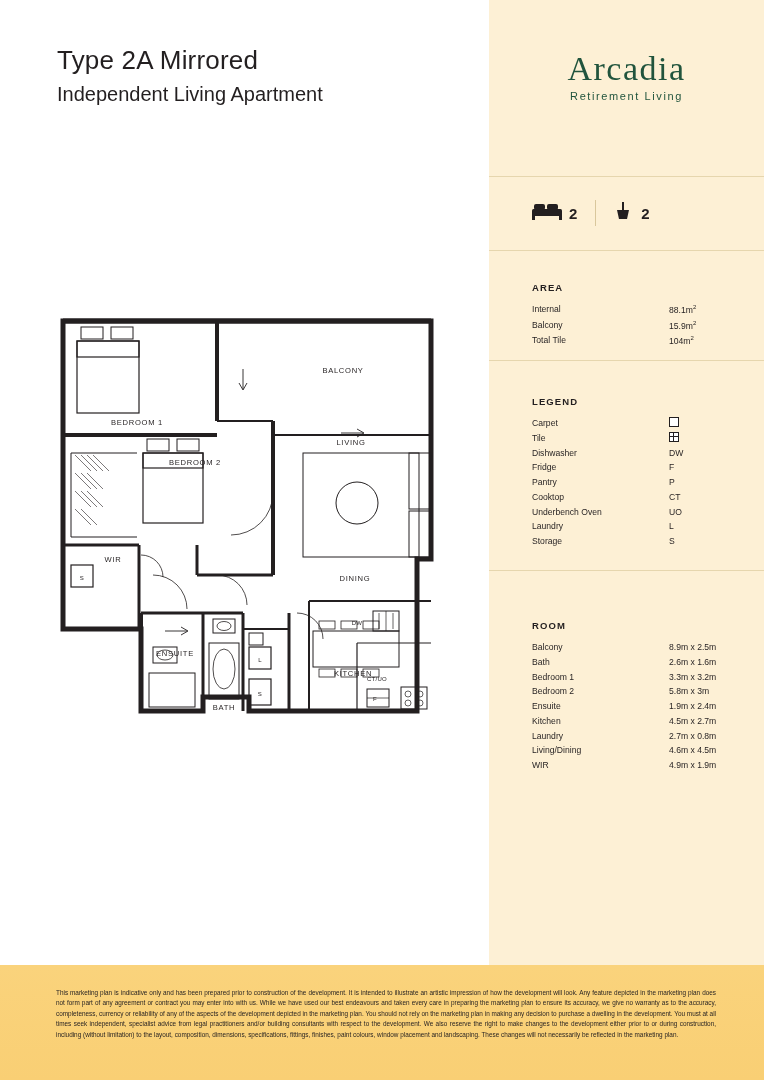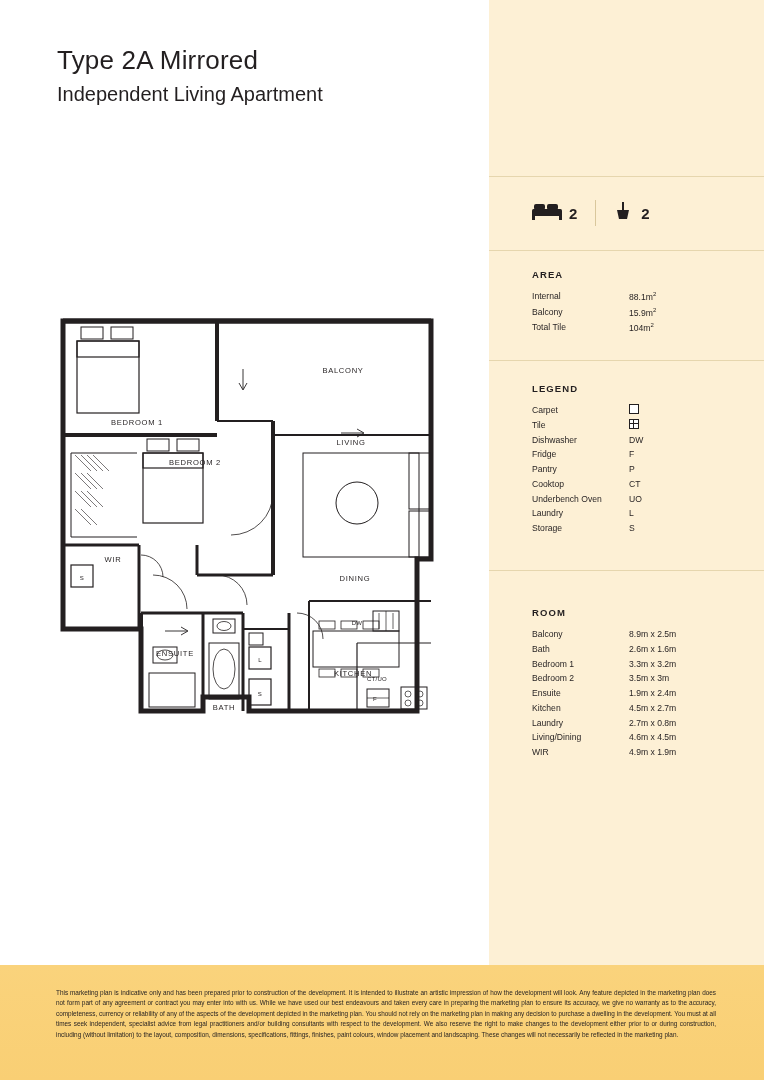--- a/index.html
+++ b/index.html
@@ -123,34 +123,35 @@
     height: 26px;
     background: #d9c79c;
     margin: 0 18px;
   }
 
   .panel {
     position: absolute;
     left: 0;
     width: 275px;
     box-sizing: border-box;
-    padding: 19px 43px 16px 43px;
+    padding: 32px 43px 16px 43px;
   }
   .panel-heading {
     font-size: 9.5px;
     font-weight: bold;
     letter-spacing: 1.1px;
     color: #231f20;
     margin-bottom: 9px;
   }
   .kv {
     display: flex;
     font-size: 8.6px;
     line-height: 1.72;
     color: #231f20;
+    gap: 40px;
   }
   .kv .k { width: 97px; flex: none; }
   .kv .v { flex: 1; }
 
   .sup { font-size: 6px; vertical-align: super; }
 
   .swatch-carpet {
     display: inline-block;
     width: 8px;
     height: 8px;
@@ -356,20 +357,24 @@
           <text class="rlabel-sm" x="203" y="349" text-anchor="middle">L</text>
           <text class="rlabel-sm" x="203" y="383" text-anchor="middle">S</text>
           <text class="rlabel-sm" x="25" y="267" text-anchor="middle">S</text>
         </g>
       </svg>
     </div>
   </div>
 
   <div class="sidebar">
 
+    <div class="brand">
+      <div class="brand-name">Arcadia</div>
+      <div class="brand-tag">Retirement Living</div>
+    </div>
     <div class="divider" style="top:176px;"></div>
 
     <div class="icon-row">
       <div class="icon-item">
         <span>
           <svg width="30" height="18" viewBox="0 0 30 18">
             <rect x="0" y="7" width="30" height="7" rx="1.5" fill="#231f20"></rect>
             <rect x="2" y="2" width="11" height="6" rx="2" fill="#231f20"></rect>
             <rect x="15" y="2" width="11" height="6" rx="2" fill="#231f20"></rect>
             <rect x="0" y="13" width="3" height="5" fill="#231f20"></rect>
@@ -460,21 +465,21 @@
       <div class="kv">
         <span class="k">Bath</span>
         <span class="v">2.6m x 1.6m</span>
       </div>
       <div class="kv">
         <span class="k">Bedroom 1</span>
         <span class="v">3.3m x 3.2m</span>
       </div>
       <div class="kv">
         <span class="k">Bedroom 2</span>
-        <span class="v">3.5m x 3m</span>
+        <span class="v">5.8m x 3m</span>
       </div>
       <div class="kv">
         <span class="k">Ensuite</span>
         <span class="v">1.9m x 2.4m</span>
       </div>
       <div class="kv">
         <span class="k">Kitchen</span>
         <span class="v">4.5m x 2.7m</span>
       </div>
       <div class="kv">

